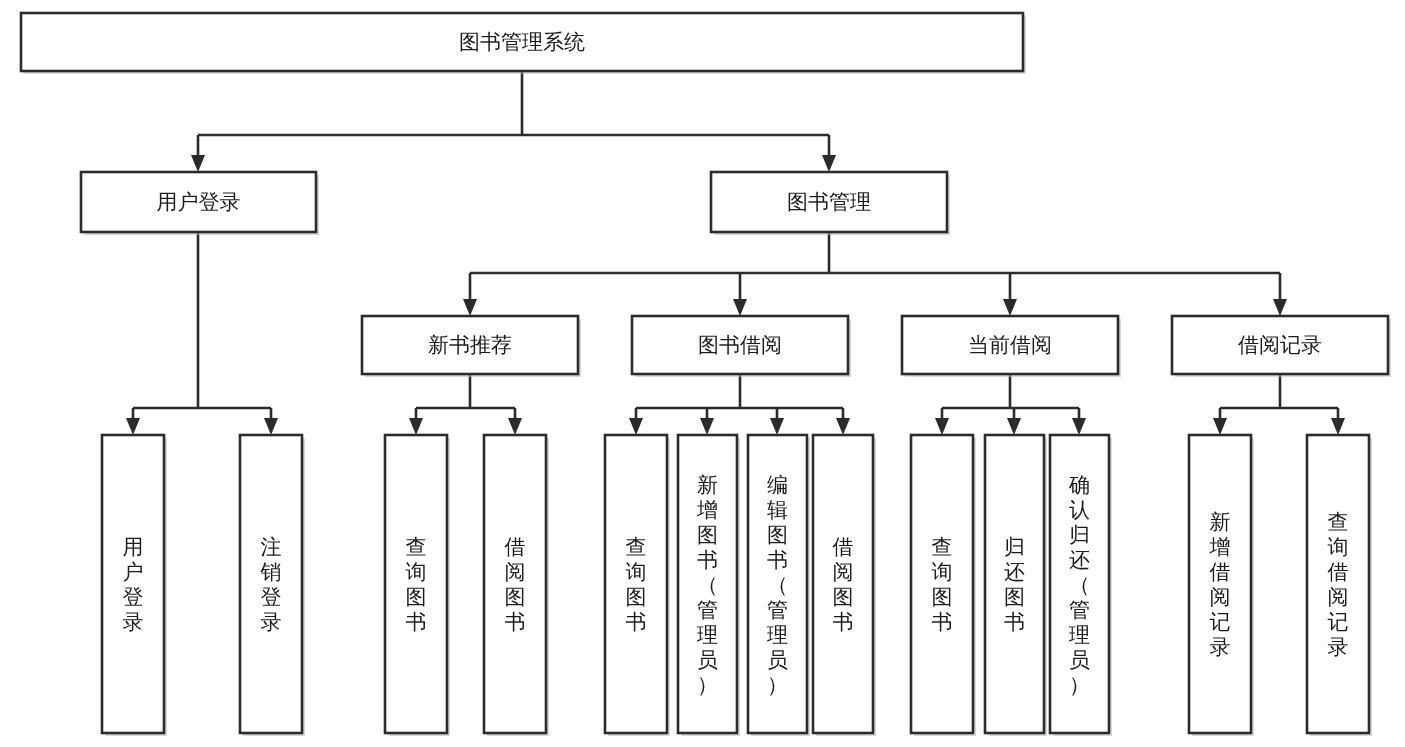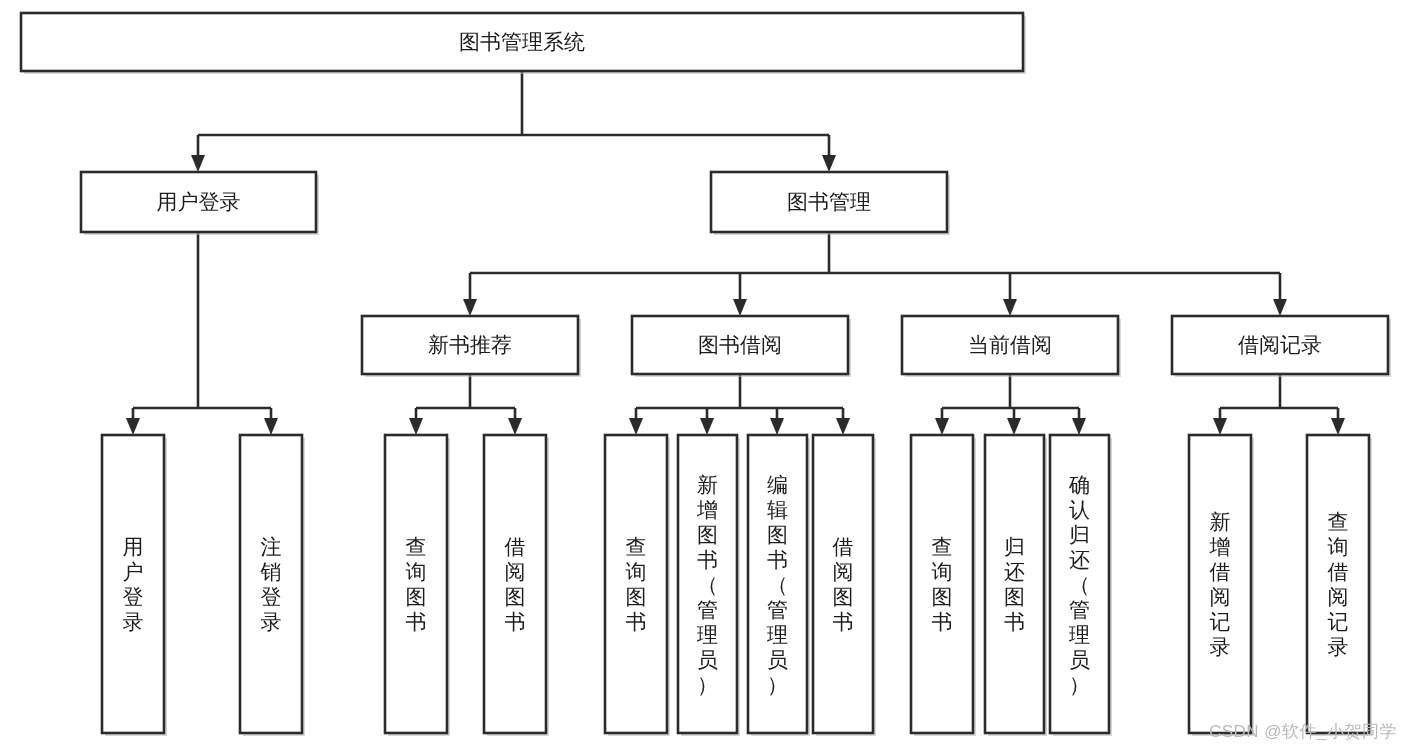--- a/index.html
+++ b/index.html
@@ -241,14 +241,13 @@
           <text x="1220" y="529" class="leaf-label-v"><tspan x="1220" dy="0">新</tspan><tspan x="1220" dy="25">增</tspan><tspan x="1220" dy="25">借</tspan><tspan x="1220" dy="25">阅</tspan><tspan x="1220" dy="25">记</tspan><tspan x="1220" dy="25">录</tspan></text>
         </g>
         <g>
           <rect x="1310" y="438" width="62" height="298" class="node-shadow"></rect>
           <rect x="1307" y="435" width="62" height="298" class="node-rect"></rect>
           <text x="1338" y="529" class="leaf-label-v"><tspan x="1338" dy="0">查</tspan><tspan x="1338" dy="25">询</tspan><tspan x="1338" dy="25">借</tspan><tspan x="1338" dy="25">阅</tspan><tspan x="1338" dy="25">记</tspan><tspan x="1338" dy="25">录</tspan></text>
         </g>
       </g>
   </svg>
 
-  <div class="watermark">CSDN @软件_小贺同学</div>
 </div>
 
 </body></html>

